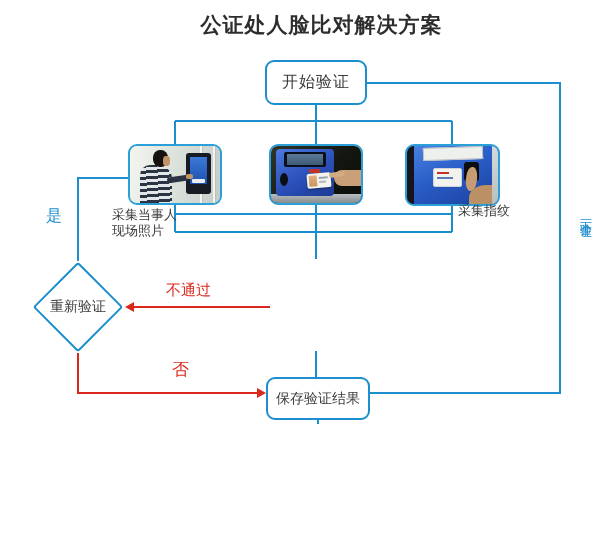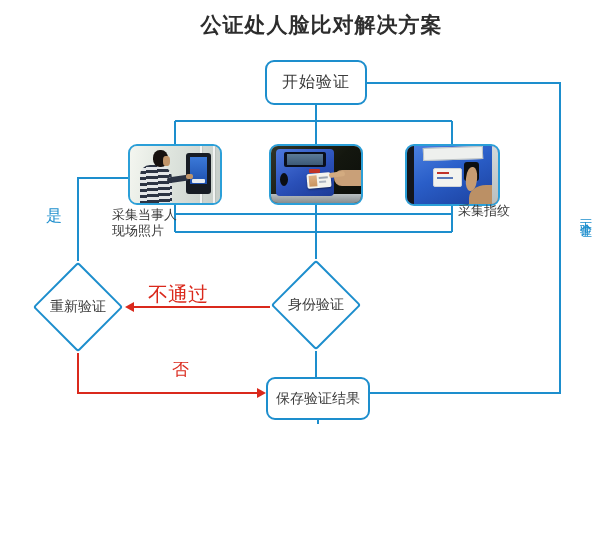--- a/index.html
+++ b/index.html
@@ -33,21 +33,21 @@
   .d-identity{left:270px;top:259px;}
   .d-done{left:270px;top:447px;}
 
   .caption{position:absolute;font-size:13px;line-height:16px;color:#3a3a3a;white-space:pre-line;z-index:3;}
   .cap-1{left:112px;top:207px;}
   .cap-2{left:290px;top:204px;}
   .cap-3{left:458px;top:203px;}
 
   .edge-label{position:absolute;z-index:3;}
   .lbl-yes{left:46px;top:206px;font-size:16px;color:var(--blue);}
-  .lbl-fail{left:148px;top:281px;font-size:20px;color:var(--red);}
+  .lbl-fail{left:166px;top:281px;font-size:15px;color:var(--red);}
   .lbl-no{left:172px;top:358px;font-size:17px;color:var(--red);}
   .lbl-next{left:577px;top:212px;font-size:12px;color:var(--blue);
     writing-mode:vertical-rl;letter-spacing:1px;}
 
   
   .thumb{position:absolute;box-sizing:border-box;border:2px solid var(--blue-border);border-radius:9px;
     overflow:hidden;z-index:2;background:#c9cecb;}
   .thumb *{position:absolute;}
   .t1{left:128px;top:144px;width:94px;height:61px;}
   .t2{left:269px;top:144px;width:94px;height:61px;}
@@ -127,24 +127,20 @@
 
   <div class="node-box node-start">
     <span>开始验证</span>
   </div>
 
   <div class="diamond d-reverify">
     <div class="shape"></div>
     <span class="lbl">重新验证</span>
   </div>
 
-  <div class="diamond d-identity">
-    <div class="shape"></div>
-    <span class="lbl">身份验证</span>
-  </div>
 
   <div class="node-box node-save">
     <span>保存验证结果</span>
   </div>
 
 
   <div class="thumb t1">
     <div class="t1-wall"></div>
     <div class="t1-line" style="left:70px"></div>
     <div class="t1-line" style="left:83px"></div>

